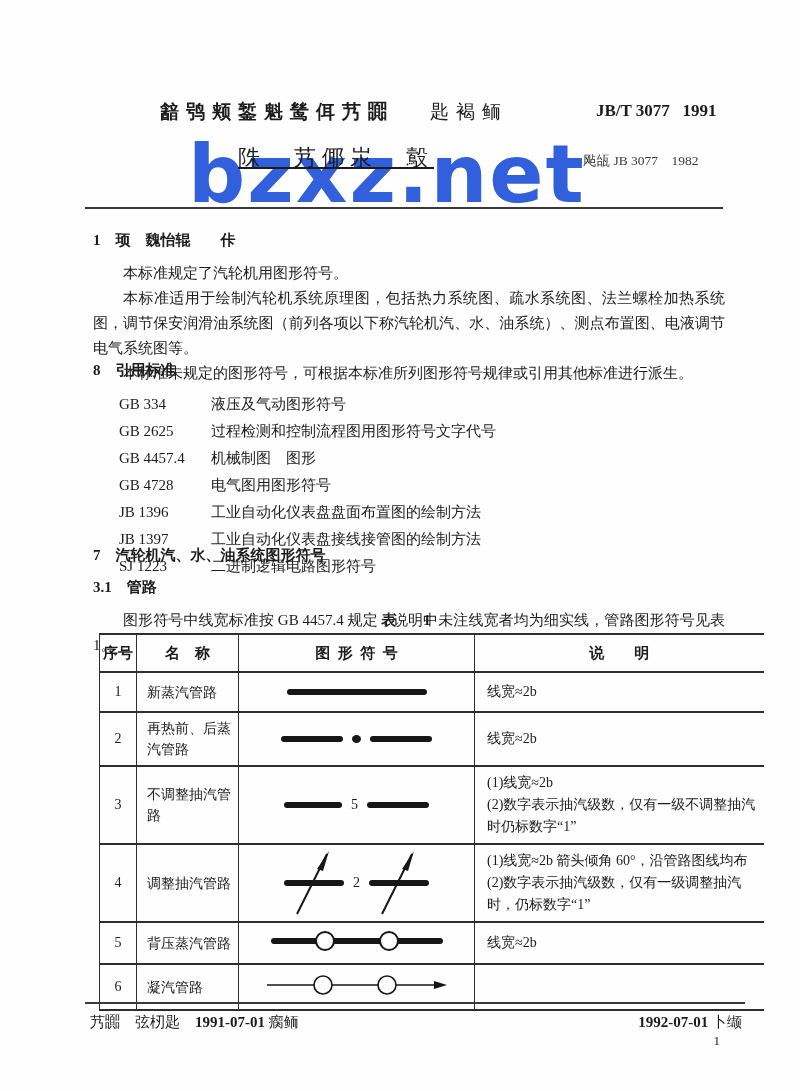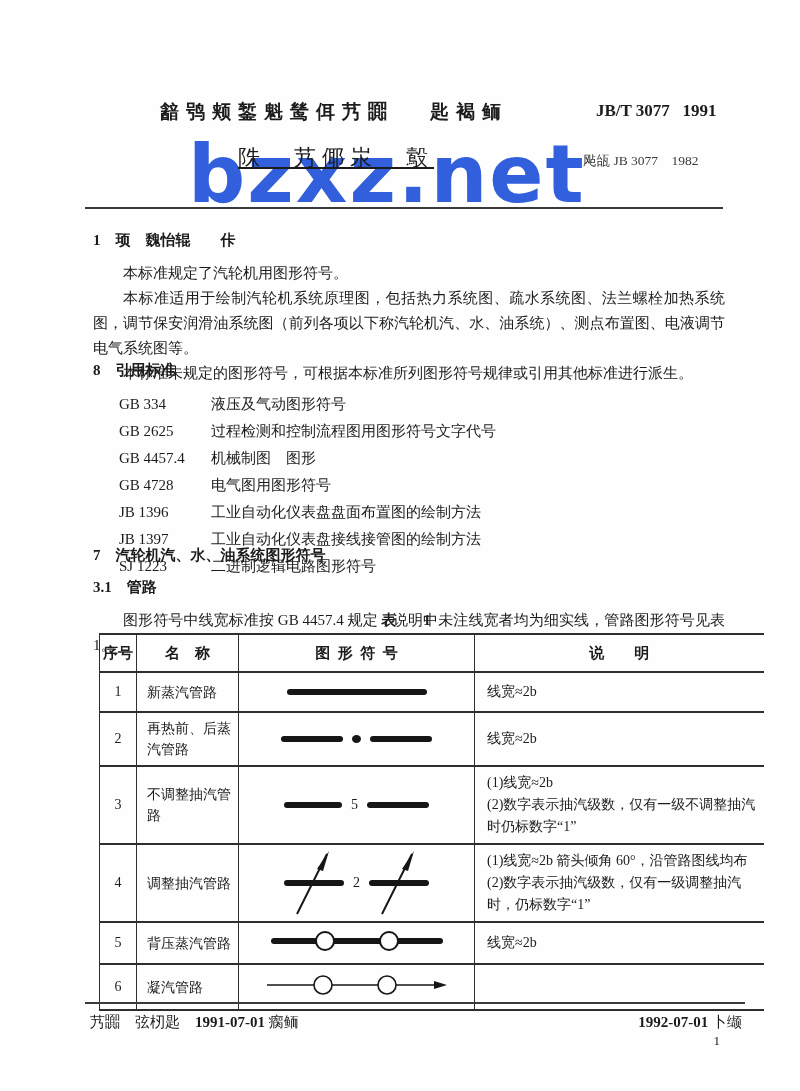--- a/index.html
+++ b/index.html
@@ -13,21 +13,21 @@
     position:absolute; left:188px; top:128px; z-index:0;
     font-family:"DejaVu Sans","Liberation Sans",sans-serif;
     font-weight:700; font-size:80px; letter-spacing:2px;
     color:#1d4ed8; opacity:.9; user-select:none;
   }
 
   .content { position:relative; z-index:1; }
 
   
   .title1-left { position:absolute; left:160px; top:99px; font-size:19px; font-weight:700; letter-spacing:7px; white-space:pre; }
-  .title1-right { position:absolute; left:430px; top:99px; font-size:19px; font-weight:700; letter-spacing:7px; white-space:pre; }
+  .title1-right { position:absolute; left:430px; top:99px; font-size:19px; font-weight:400; letter-spacing:7px; white-space:pre; }
   .std-code { position:absolute; left:596px; top:101px; font-size:17px; font-weight:700; white-space:pre; }
   .title2 { position:absolute; left:238px; top:143px; font-size:22px; letter-spacing:6px; white-space:pre;text-decoration:underline; }
   .superseded { position:absolute; left:583px; top:152px; font-size:13.5px; color:#3a3a3a; white-space:pre; }
   .rule-top { position:absolute; left:85px; top:207px; width:638px; height:2px; background:#3a3a3a; }
 
   
   .sec { position:absolute; left:93px; width:632px; font-size:15px; line-height:25px; }
   .sec h3 { font-size:15px; font-weight:700; margin-bottom:8px; white-space:pre; }
   .sec p { text-indent:2em; text-align:justify; }
 

